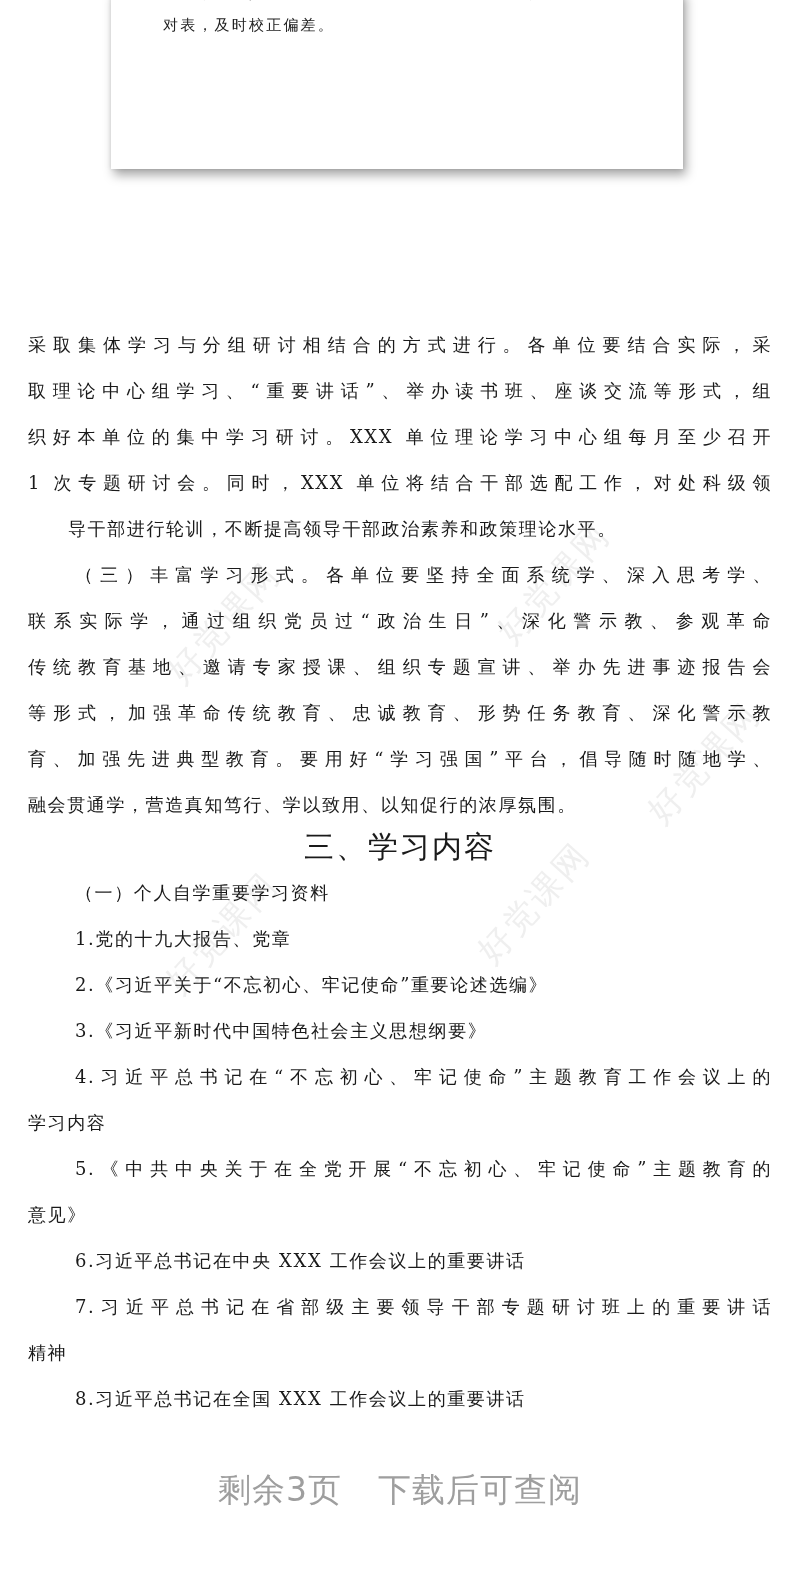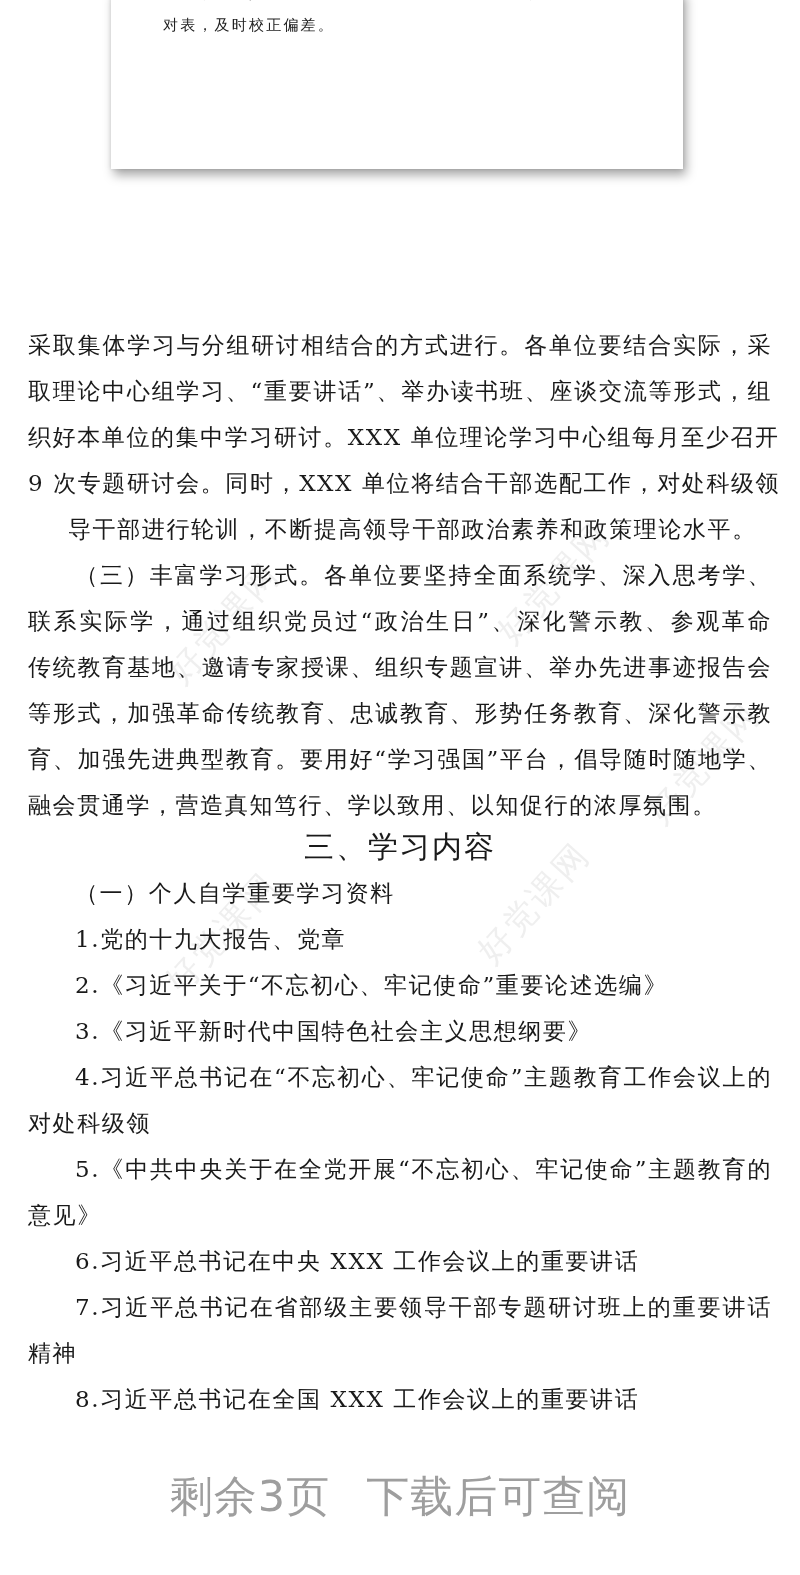--- a/index.html
+++ b/index.html
@@ -42,21 +42,21 @@
     .doc {
       position: absolute;
       left: 0;
       top: 0;
       width: 800px;
     }
     .line {
       position: absolute;
       left: 28px;
       width: 744px;
-      font-size: 23px;
+      font-size: 18px;
       line-height: 30px;
       letter-spacing: 1.6px;
       white-space: nowrap;
       color: #1a1a1a;
     }
     .line.indent { left: 75px; }
     .line.justify {
       text-align: justify;
       text-align-last: justify;
     }
@@ -85,21 +85,21 @@
     }
 
     
     .remaining {
       position: absolute;
       left: 0;
       top: 1468px;
       width: 800px;
       text-align: center;
       font-family: "DejaVu Sans", "Liberation Sans", sans-serif;
-      font-size: 43px;
+      font-size: 33px;
       color: #9e9e9e;
       letter-spacing: 1px;
       cursor: pointer;
     }
     .remaining .gap { display: inline-block; width: 36px; }
   </style>
 </head>
 <body>
 
 <div class="preview-card">
@@ -112,21 +112,21 @@
 <div class="watermark" style="left:630px; top:740px;">好党课网</div>
 <div class="watermark" style="left:148px; top:910px;">好党课网</div>
 <div class="watermark" style="left:460px; top:880px;">好党课网</div>
 
 <div class="doc">
 
   <div>
     <div class="line justify" style="top:330px;">采取集体学习与分组研讨相结合的方式进行。各单位要结合实际，采</div>
     <div class="line justify" style="top:376px;">取理论中心组学习、“重要讲话”、举办读书班、座谈交流等形式，组</div>
     <div class="line justify" style="top:422px;">织好本单位的集中学习研讨。XXX 单位理论学习中心组每月至少召开</div>
-    <div class="line justify" style="top:468px;">9 次专题研讨会。同时，XXX 单位将结合干部选配工作，对处科级领</div>
+    <div class="line justify" style="top:468px;">1 次专题研讨会。同时，XXX 单位将结合干部选配工作，对处科级领</div>
     <div class="line" style="top:514px;margin-left:40px;">导干部进行轮训，不断提高领导干部政治素养和政策理论水平。</div>
   </div>
 
   <div>
     <div class="line indent" style="top:560px; width:697px; text-align:justify; text-align-last:justify;">（三）丰富学习形式。各单位要坚持全面系统学、深入思考学、</div>
     <div class="line justify" style="top:606px;">联系实际学，通过组织党员过“政治生日”、深化警示教、参观革命</div>
     <div class="line justify" style="top:652px;">传统教育基地、邀请专家授课、组织专题宣讲、举办先进事迹报告会</div>
     <div class="line justify" style="top:698px;">等形式，加强革命传统教育、忠诚教育、形势任务教育、深化警示教</div>
     <div class="line justify" style="top:744px;">育、加强先进典型教育。要用好“学习强国”平台，倡导随时随地学、</div>
     <div class="line" style="top:790px;">融会贯通学，营造真知笃行、学以致用、以知促行的浓厚氛围。</div>
@@ -134,21 +134,21 @@
 
   <div class="heading" style="top:832px;">三、学习内容</div>
 
   <div class="line" style="top:878px; left:75px;">（一）个人自学重要学习资料</div>
 
   <div>
     <div class="line indent" style="top:924px;">1.党的十九大报告、党章</div>
     <div class="line indent" style="top:970px;">2.《习近平关于“不忘初心、牢记使命”重要论述选编》</div>
     <div class="line indent" style="top:1016px;">3.《习近平新时代中国特色社会主义思想纲要》</div>
     <div class="line indent" style="top:1062px; width:697px; text-align:justify; text-align-last:justify;">4.习近平总书记在“不忘初心、牢记使命”主题教育工作会议上的</div>
-    <div class="line" style="top:1108px;">对处科级领</div>
+    <div class="line" style="top:1108px;">学习内容</div>
     <div class="line indent" style="top:1154px; width:697px; text-align:justify; text-align-last:justify;">5.《中共中央关于在全党开展“不忘初心、牢记使命”主题教育的</div>
     <div class="line" style="top:1200px;">意见》</div>
     <div class="line indent" style="top:1246px;">6.习近平总书记在中央 XXX 工作会议上的重要讲话</div>
     <div class="line indent" style="top:1292px; width:697px; text-align:justify; text-align-last:justify;">7.习近平总书记在省部级主要领导干部专题研讨班上的重要讲话</div>
     <div class="line" style="top:1338px;">精神</div>
     <div class="line indent" style="top:1384px;">8.习近平总书记在全国 XXX 工作会议上的重要讲话</div>
   </div>
 </div>
 
 <div class="remaining">

